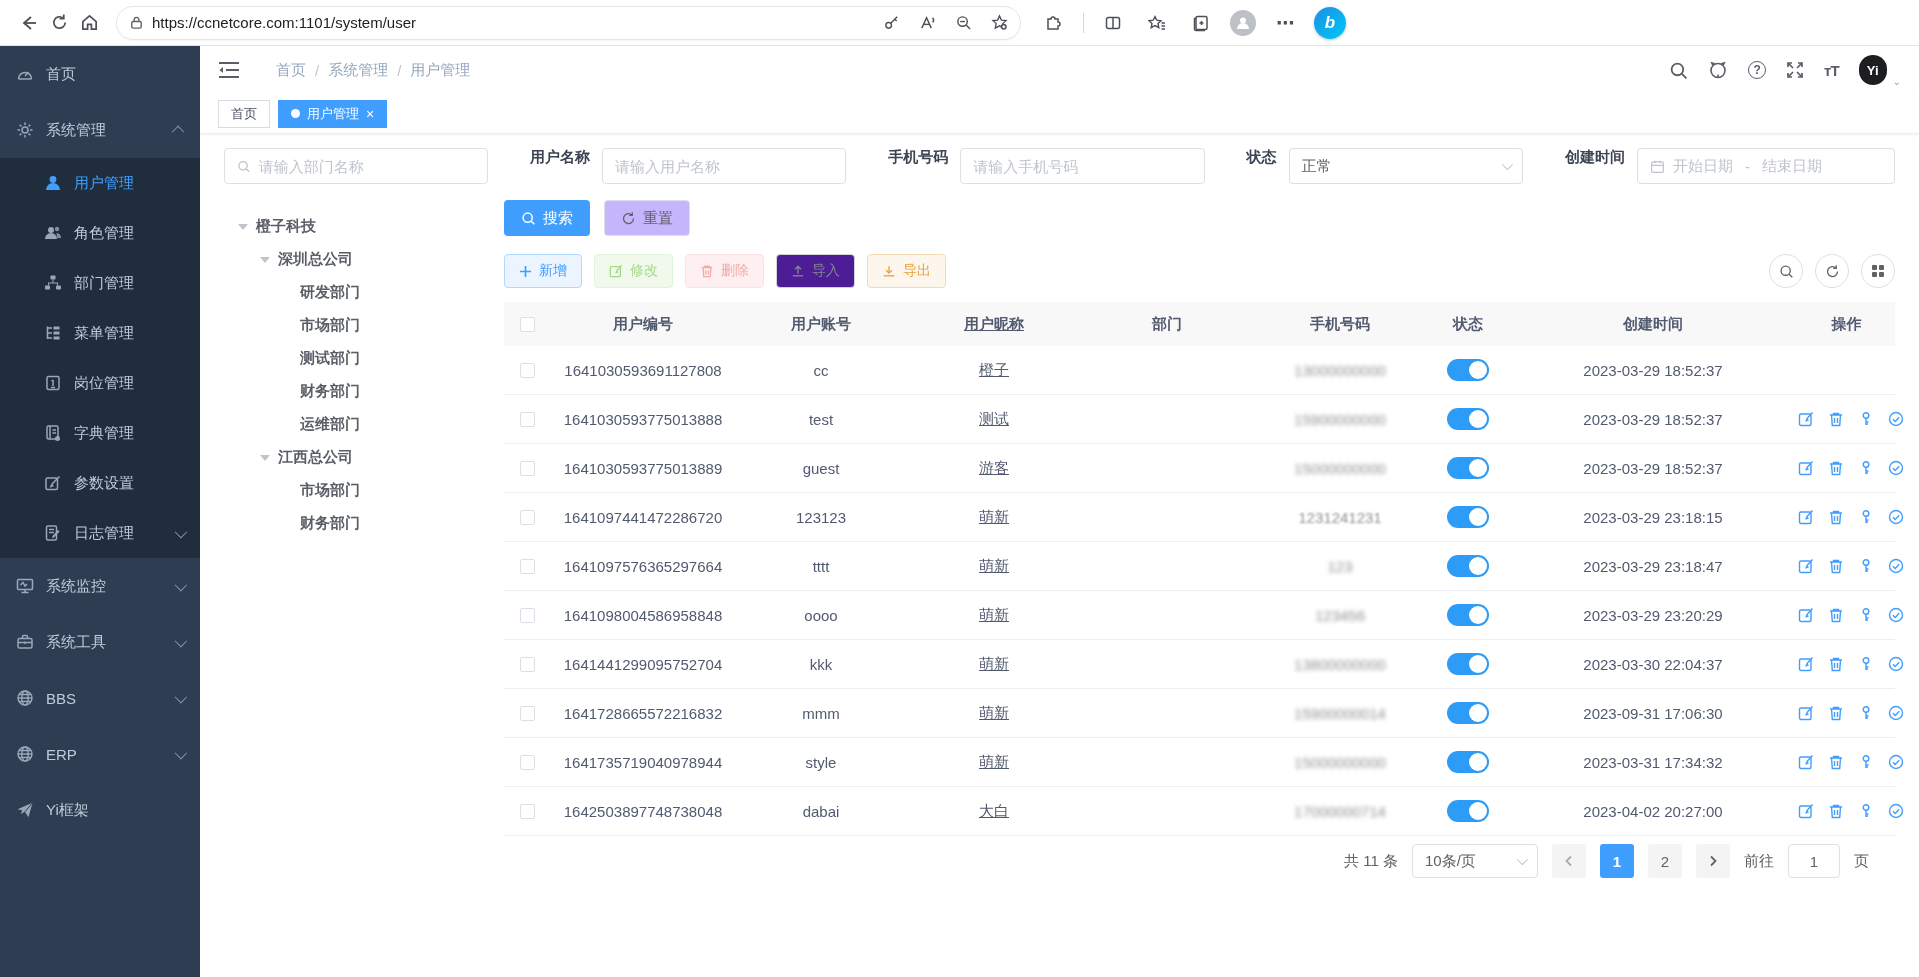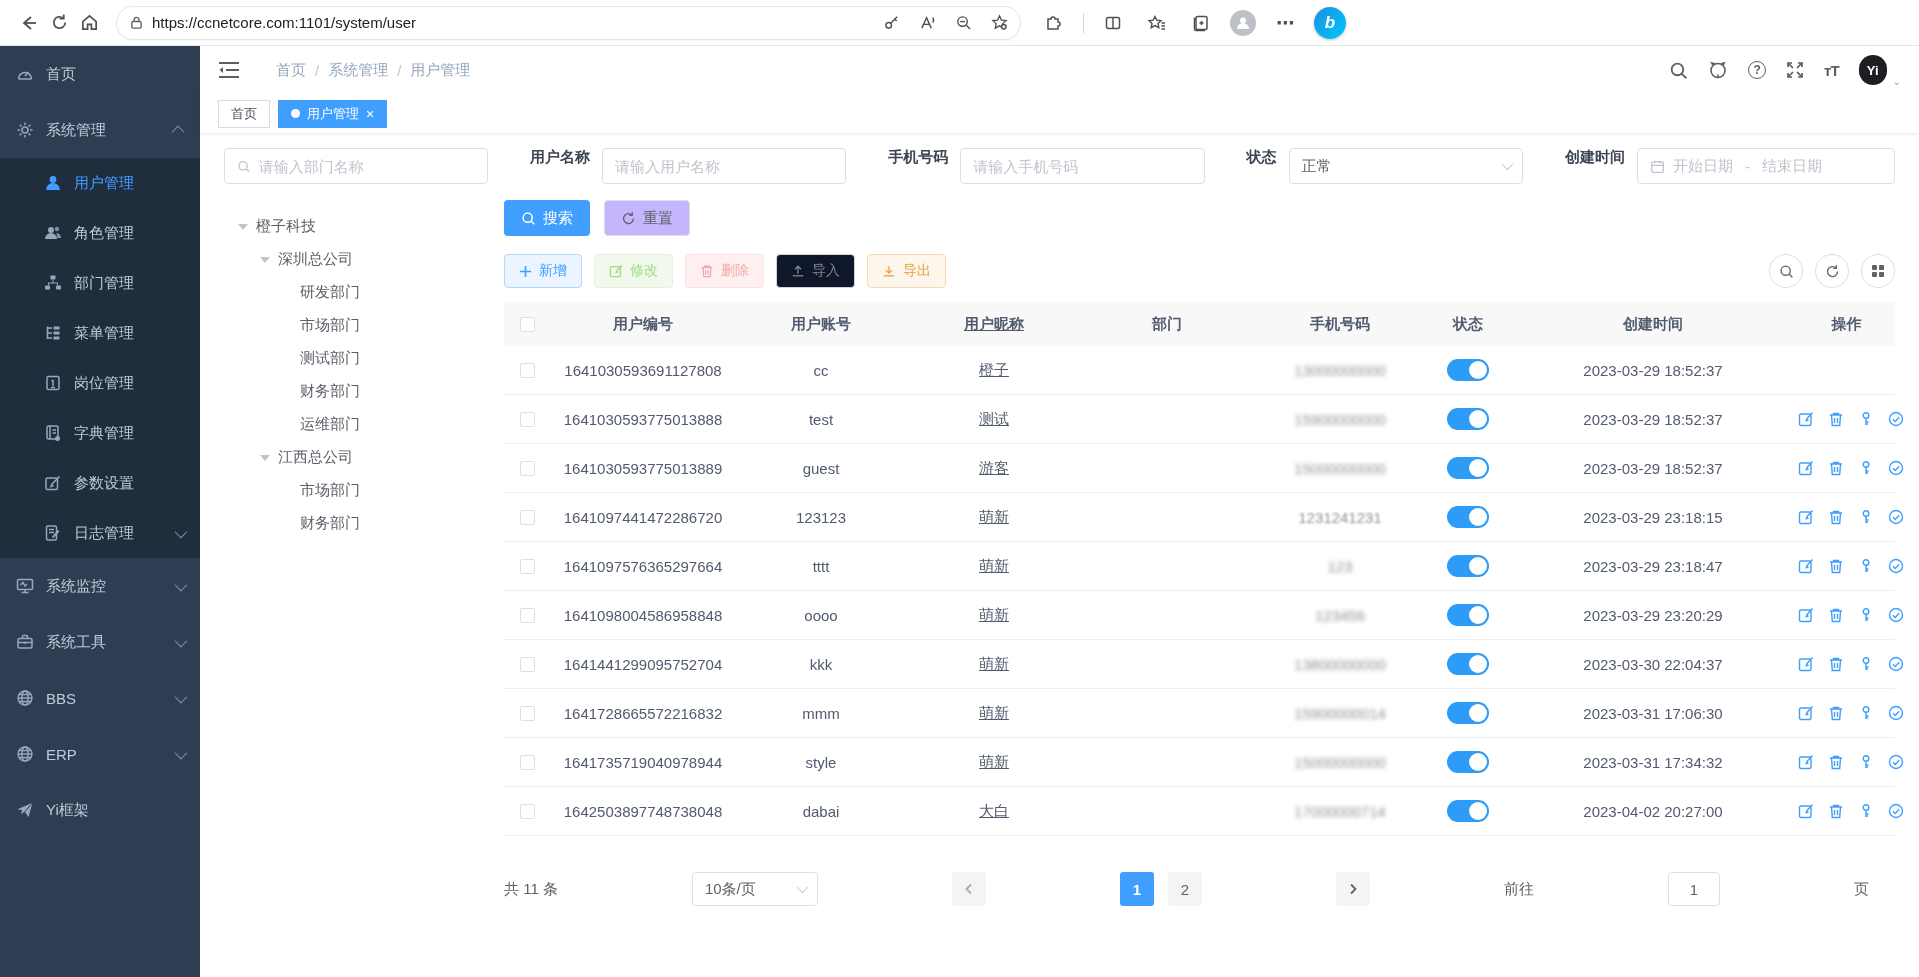--- a/index.html
+++ b/index.html
@@ -75,42 +75,42 @@
   .f-input { width:248px; }
   .sel-box { width:238px; justify-content:space-between; cursor:pointer; }
   .sel-value { font-size:15px; color:#606266; }
   .sel-caret { width:8px; height:8px; border-right:1.4px solid #c0c4cc; border-bottom:1.4px solid #c0c4cc;
     transform:rotate(45deg) translateY(-2px); }
   .date-box { width:262px; gap:8px; color:#bfc4cc; font-size:15px; cursor:pointer; }
   .date-ph { color:#bfc4cc; }
   .date-sep { color:#bfc4cc; margin:0 4px; }
 
   .body-row { display:flex; margin-top:16px; }
-  .tree-col { width:280px; flex:0 0 280px; padding-top:10px; }
+  .tree-col { width:280px; flex:0 0 280px; padding-top:10px;font-weight:bold; }
   .tree-item { height:33px; display:flex; align-items:center; font-size:15px; color:#5a5e66; cursor:pointer; }
   .tree-item .tri { width:0; height:0; border-left:5px solid transparent; border-right:5px solid transparent;
     border-top:6px solid #c0c4cc; margin-right:8px; display:none; }
   .tree-item[data-has-arrow="1"] .tri { display:block; }
   .tree-item.lv0 { padding-left:14px; }
   .tree-item.lv1 { padding-left:36px; }
   .tree-item.lv2 { padding-left:76px; }
 
   .right-panel { flex:1; min-width:0; }
   .search-row { display:flex; gap:14px; }
   .btn { height:36px; border-radius:4px; display:flex; align-items:center; gap:7px;
     padding:0 16px; font-size:15px; cursor:pointer; border:1px solid transparent; }
   .btn-search { background:#409eff; color:#fff; }
   .btn-reset { background:#c4b5fd; border-color:#dcdfe6; color:#606266; }
 
   .toolbar-row { display:flex; gap:12px; margin-top:18px; align-items:center; }
   .tbtn { height:34px; padding:0 14px; font-size:14px; }
   .btn-add { background:#ecf5ff; border-color:#b3d8ff; color:#409eff; }
   .btn-edit { background:#f0f9eb; border-color:#e1f3d8; color:#a4da87; }
   .btn-del { background:#fef0f0; border-color:#fde2e2; color:#f3a9a9; }
-  .btn-import { background:#0f172a; border-color:#d3d4d6; color:#85878c; }
+  .btn-import { background:#4c1d95; border-color:#d3d4d6; color:#85878c; }
   .btn-export { background:#fdf6ec; border-color:#f5dab1; color:#e6a23c; }
   .circles { margin-left:auto; display:flex; gap:12px; }
   .circle-btn { width:34px; height:34px; border:1px solid #dcdfe6; border-radius:50%;
     display:grid; place-items:center; color:#606266; background:#fff; cursor:pointer; }
 
   
   .table { margin-top:14px; }
   .thead { display:flex; height:44px; background:#f8f8f9;
     color:#515a6e; font-weight:bold; font-size:15px; }
   .trow { display:flex; align-items:center; height:49px; border-bottom:1px solid #ebeef5;
@@ -127,22 +127,22 @@
   .col-ops { flex:1; gap:14px; }
   .cb { width:15px; height:15px; border:1px solid #dcdfe6; border-radius:2px; background:#fff; cursor:pointer; }
   .phone { color:#8d9095; filter:blur(2.1px); user-select:none; }
   .phone.lite { filter:blur(1.1px); }
   .toggle { width:42px; height:22px; border-radius:11px; background:#2d9cf6; position:relative; cursor:pointer; }
   .toggle::after { content:""; position:absolute; right:2px; top:2px; width:18px; height:18px;
     border-radius:50%; background:#fff; }
   .op-icon { color:#409eff; cursor:pointer; }
 
   
-  .pagination { display:flex; align-items:center; justify-content:space-between; 
-    margin-top:36px; font-size:15px; color:#606266; padding-right:26px; }
+  .pagination { display:flex; align-items:center; justify-content:flex-end; gap:14px;
+    margin-top:8px; font-size:15px; color:#606266; padding-right:26px; }
   .page-size { width:126px; height:34px; }
   .pg-btn { min-width:34px; height:34px; background:#f4f4f5; border-radius:3px;
     display:grid; place-items:center; color:#606266; cursor:pointer; font-size:15px; }
   .pg-btn.arrow { color:#a8abb2; }
   .pg-btn.active { background:#409eff; color:#fff; font-weight:bold; }
   .goto-input { width:52px; height:34px; border:1px solid #dcdfe6; border-radius:4px;
     text-align:center; font-size:15px; color:#606266; outline:none; }
 </style>
 </head>
 <body>
@@ -964,21 +964,21 @@
                   <span class="col col-id">1641728665572216832</span>
                   <span class="col col-account">mmm</span>
                   <span class="col col-nick">萌新</span>
                   <span class="col col-dept"></span>
                   <span class="col col-phone">
                     <span class="phone">15900000014</span>
                   </span>
                   <span class="col col-status">
                     <span class="toggle"></span>
                   </span>
-                  <span class="col col-created">2023-03-31 17:06:30</span>
+                  <span class="col col-created">2023-09-31 17:06:30</span>
                   <span class="col col-ops">
                     <span class="op-icon">
                       <svg width="16" height="16" viewBox="0 0 16 16" fill="none" stroke="currentColor" stroke-width="1.4">
                         <rect x="1.5" y="3" width="11.5" height="11.5" rx="1.5"></rect>
                         <path d="M9 7.5 L14.5 1.5 M9 7.5 L8.3 9.7 L10.5 9"></path>
                       </svg>
                     </span>
                     <span class="op-icon">
                       <svg width="16" height="16" viewBox="0 0 16 16" fill="none" stroke="currentColor" stroke-width="1.4">
                         <path d="M2 4 H14 M5.5 4 V2.5 H10.5 V4 M3.5 4 L4.3 14.5 H11.7 L12.5 4"></path>

